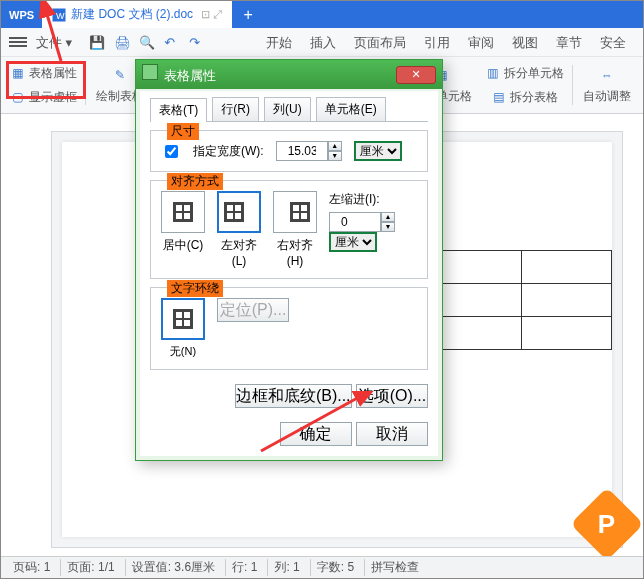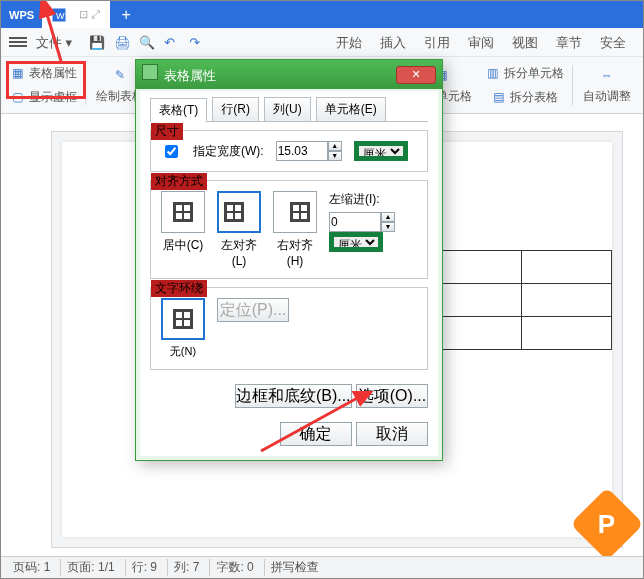--- a/index.html
+++ b/index.html
@@ -41,26 +41,26 @@
 
 .dialog { position: absolute; left: 134px; top: 58px; width: 308px; border: 1px solid #3a9a3f; background: #fff; box-shadow: 4px 4px 14px rgba(0,0,0,.25); z-index: 10; }
 .dialog .dtitle { height: 29px; background: linear-gradient(#4fbb55,#3a9a3f); color: #fff; display: flex; align-items: center; font-size: 13px; padding: 0 6px; justify-content: space-between; }
 .dialog .dtitle .dicon { width: 16px; height: 16px; background: #7fd184; border: 1px solid #2e7a32; margin-right: 6px; display: inline-block; }
 .dialog .dtitle .close { width: 40px; height: 18px; background: #d9534f; border-radius: 3px; border: 1px solid #9e3330; color: #fff; font-size: 11px; display: flex; align-items: center; justify-content: center; }
 .dialog .dbody { background: #fff; padding: 6px 10px 10px; border: 4px solid #e8f6e9; border-top: 2px solid #e8f6e9; }
 .dtabs { display: flex; border-bottom: 1px solid #b8c1c7; margin-bottom: 6px; }
 .dtab { padding: 3px 8px; font-size: 12px; border: 1px solid #b8c1c7; border-bottom: none; background: linear-gradient(#fdfdfd,#e9ecee); margin-right: 5px; cursor: pointer; }
 .dtab.active { background: #fff; position: relative; top: 1px; }
 .fieldset { border: 1px solid #c5cbd0; margin: 8px 0; position: relative; padding: 10px; font-size: 12px; }
-.fieldset .legend { position: absolute; top: -8px; left: 0; background: #b91c1c; padding: 0 4px; font-size: 12px; }
+.fieldset .legend { position: absolute; top: -8px; left: 16px; background: #f97316; padding: 0 4px; font-size: 12px; }
 .spinbox { display: inline-flex; align-items: center; }
-.spinbox input { width: 52px; height: 20px; font-size: 12px; text-align: left; padding: 0 1px; border: 1px solid #9aa6ae; }
+.spinbox input { width: 52px; height: 20px; font-size: 12px; text-align: left; padding: 0 11px; border: 1px solid #9aa6ae; }
 .spinbox .sp { display: flex; flex-direction: column; }
 .spinbox .sp div { width: 14px; height: 10px; border: 1px solid #9aa6ae; background: linear-gradient(#fdfdfd,#dfe4e8); font-size: 7px; line-height: 8px; text-align: center; }
-select.unit { height: 20px; font-size: 12px; border: 5px solid #15803d; }
+select.unit { height: 20px; font-size: 12px; border: 2px solid #15803d; }
 .alignrow { display: flex; align-items: flex-start; gap: 12px; }
 .alignopt { text-align: center; font-size: 12px; }
 .alignopt .sq { width: 44px; height: 42px; border: 1px solid #9aa6ae; background: #fff; display: flex; align-items: center; justify-content: center; margin-bottom: 4px; }
 .alignopt.sel .sq { border: 2px solid #1e74d2; }
 .alignopt .sq .inner { width: 20px; height: 20px; border: 2px solid #444; display: grid; grid-template-columns: 1fr 1fr; grid-template-rows: 1fr 1fr; }
 .alignopt .sq .inner div { border: 1px solid #444; }
 .leftindent { margin-left: auto; font-size: 12px; }
 .leftindent .lbl { margin-bottom: 4px; }
 .wraprow { display: flex; gap: 12px; align-items: flex-start; }
 .wrapopt { text-align: center; font-size: 11px; }
@@ -83,20 +83,21 @@
 
   <div class="titlebar">
     <div class="logo">WPS</div>
     <div class="tab active">
       <span class="doc-icon">
         <svg width="14" height="14">
             <rect x="1" y="1" width="12" height="12" fill="#2a6fdb" stroke="#2a6fdb"></rect>
             <text x="4" y="11" font-size="9" fill="#fff">W</text>
           </svg>
       </span>
+      <span>新建 DOC 文档 (2).doc</span>
       <span style="margin-left:8px;font-size:11px;color:#aaa">⊡ ⤢</span>
     </div>
     <div class="newtab">+</div>
   </div>
 
   <div class="menubar">
     <span class="hamburger">
         <div></div>
         <div></div>
         <div></div>
@@ -105,20 +106,21 @@
     <span class="qat">
       <span class="qicon">💾</span>
       <span class="qicon">🖨</span>
       <span class="qicon">🔍</span>
       <span class="qicon">↶</span>
       <span class="qicon">↷</span>
     </span>
     <span style="flex:1"></span>
     <span class="item">开始</span>
     <span class="item">插入</span>
+    <span class="item">页面布局</span>
     <span class="item">引用</span>
     <span class="item">审阅</span>
     <span class="item">视图</span>
     <span class="item">章节</span>
     <span class="item">安全</span>
   </div>
 
   <div class="ribbon">
     <div style="display:flex;flex-direction:column">
       <div class="rbtn small">
@@ -308,18 +310,19 @@
 
   <div class="logo-brand">
     <div class="oicon">
         <span>P</span>
       </div>
   </div>
 
   <div class="statusbar">
     <span class="sitem">页码: 1</span>
     <span class="sitem">页面: 1/1</span>
-    <span class="sitem">行: 9</span>
-    <span class="sitem">列: 7</span>
-    <span class="sitem">字数: 0</span>
+    <span class="sitem">设置值: 3.6厘米</span>
+    <span class="sitem">行: 1</span>
+    <span class="sitem">列: 1</span>
+    <span class="sitem">字数: 5</span>
     <span class="sitem">拼写检查</span>
   </div>
 </div>
 
 </body></html>

